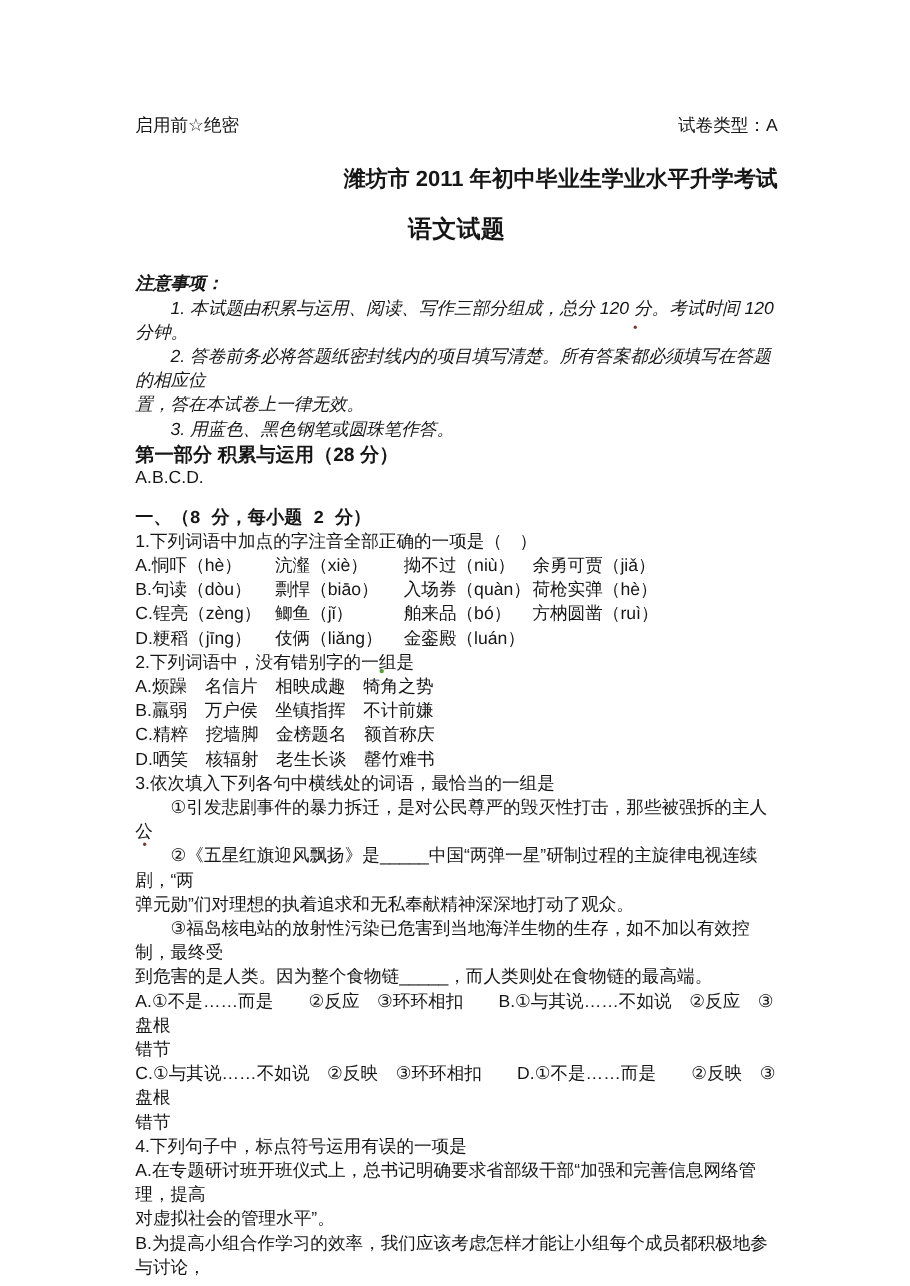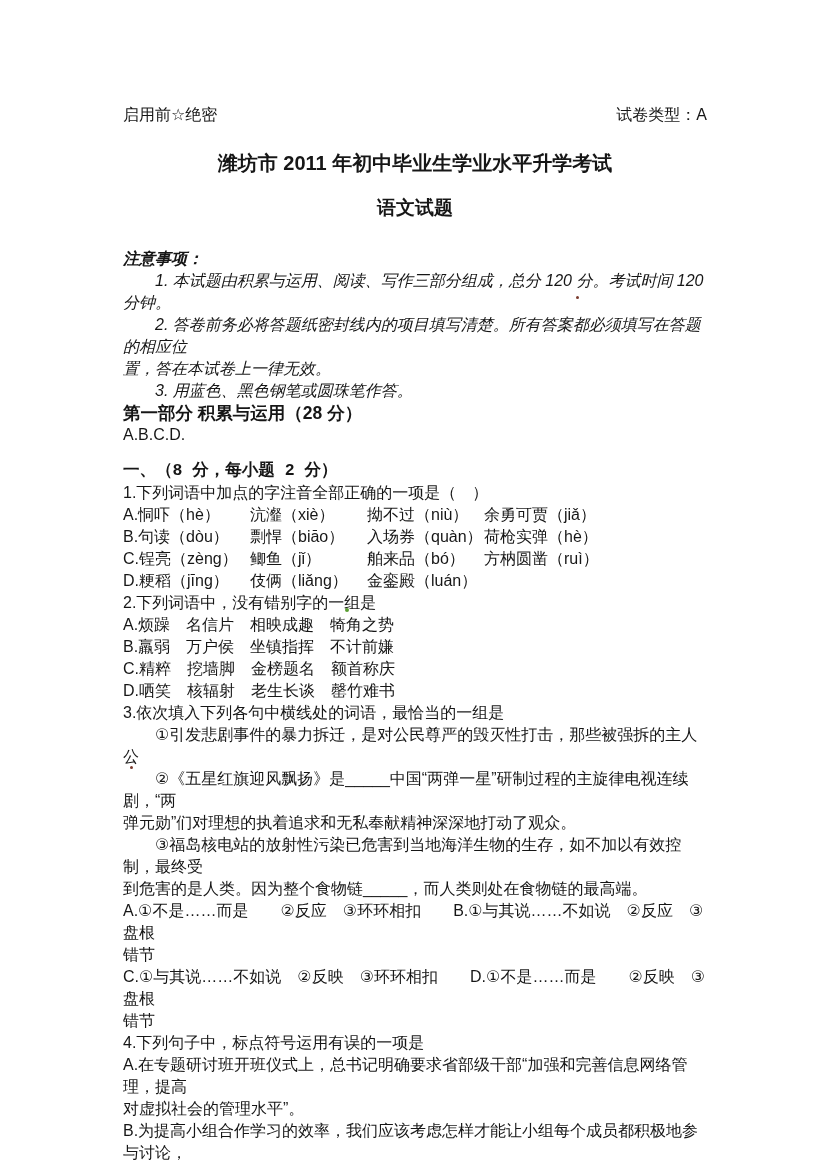--- a/index.html
+++ b/index.html
@@ -17,25 +17,25 @@
     padding: 104px 120px 0 123px;
     position: relative;
     border-radius: 27px;
   }
   .line { font-size: 16px; line-height: 22px; white-space: pre-wrap; }
   .header-row {
     display: flex; justify-content: space-between;
     font-size: 17px; line-height: 22px;
   }
   .doc-title {
-    text-align: center; font-size: 20px; font-weight: 700;
+    text-align: right; font-size: 20px; font-weight: 700;
     line-height: 30px; margin-top: 22px;
   }
   .doc-subtitle {
-    text-align: center; font-size: 19px; font-weight: 700;
+    text-align: center; font-size: 22px; font-weight: 700;
     line-height: 28px; margin-top: 16px;
   }
   .notices-heading { font-weight: 700; margin-top: 26px; font-style: italic; }
   .notice { font-style: italic; }
   .indent2 { text-indent: 2em; }
   .section-heading {
     font-weight: 700; font-size: 17.5px; line-height: 22px;
   }
   .part-heading { font-weight: 700; font-size: 16.5px; margin-top: 14px; font-family: Liberation Mono, monospace; }
   .q1-row { display: grid; grid-template-columns: 127px 117px 117px auto; }

